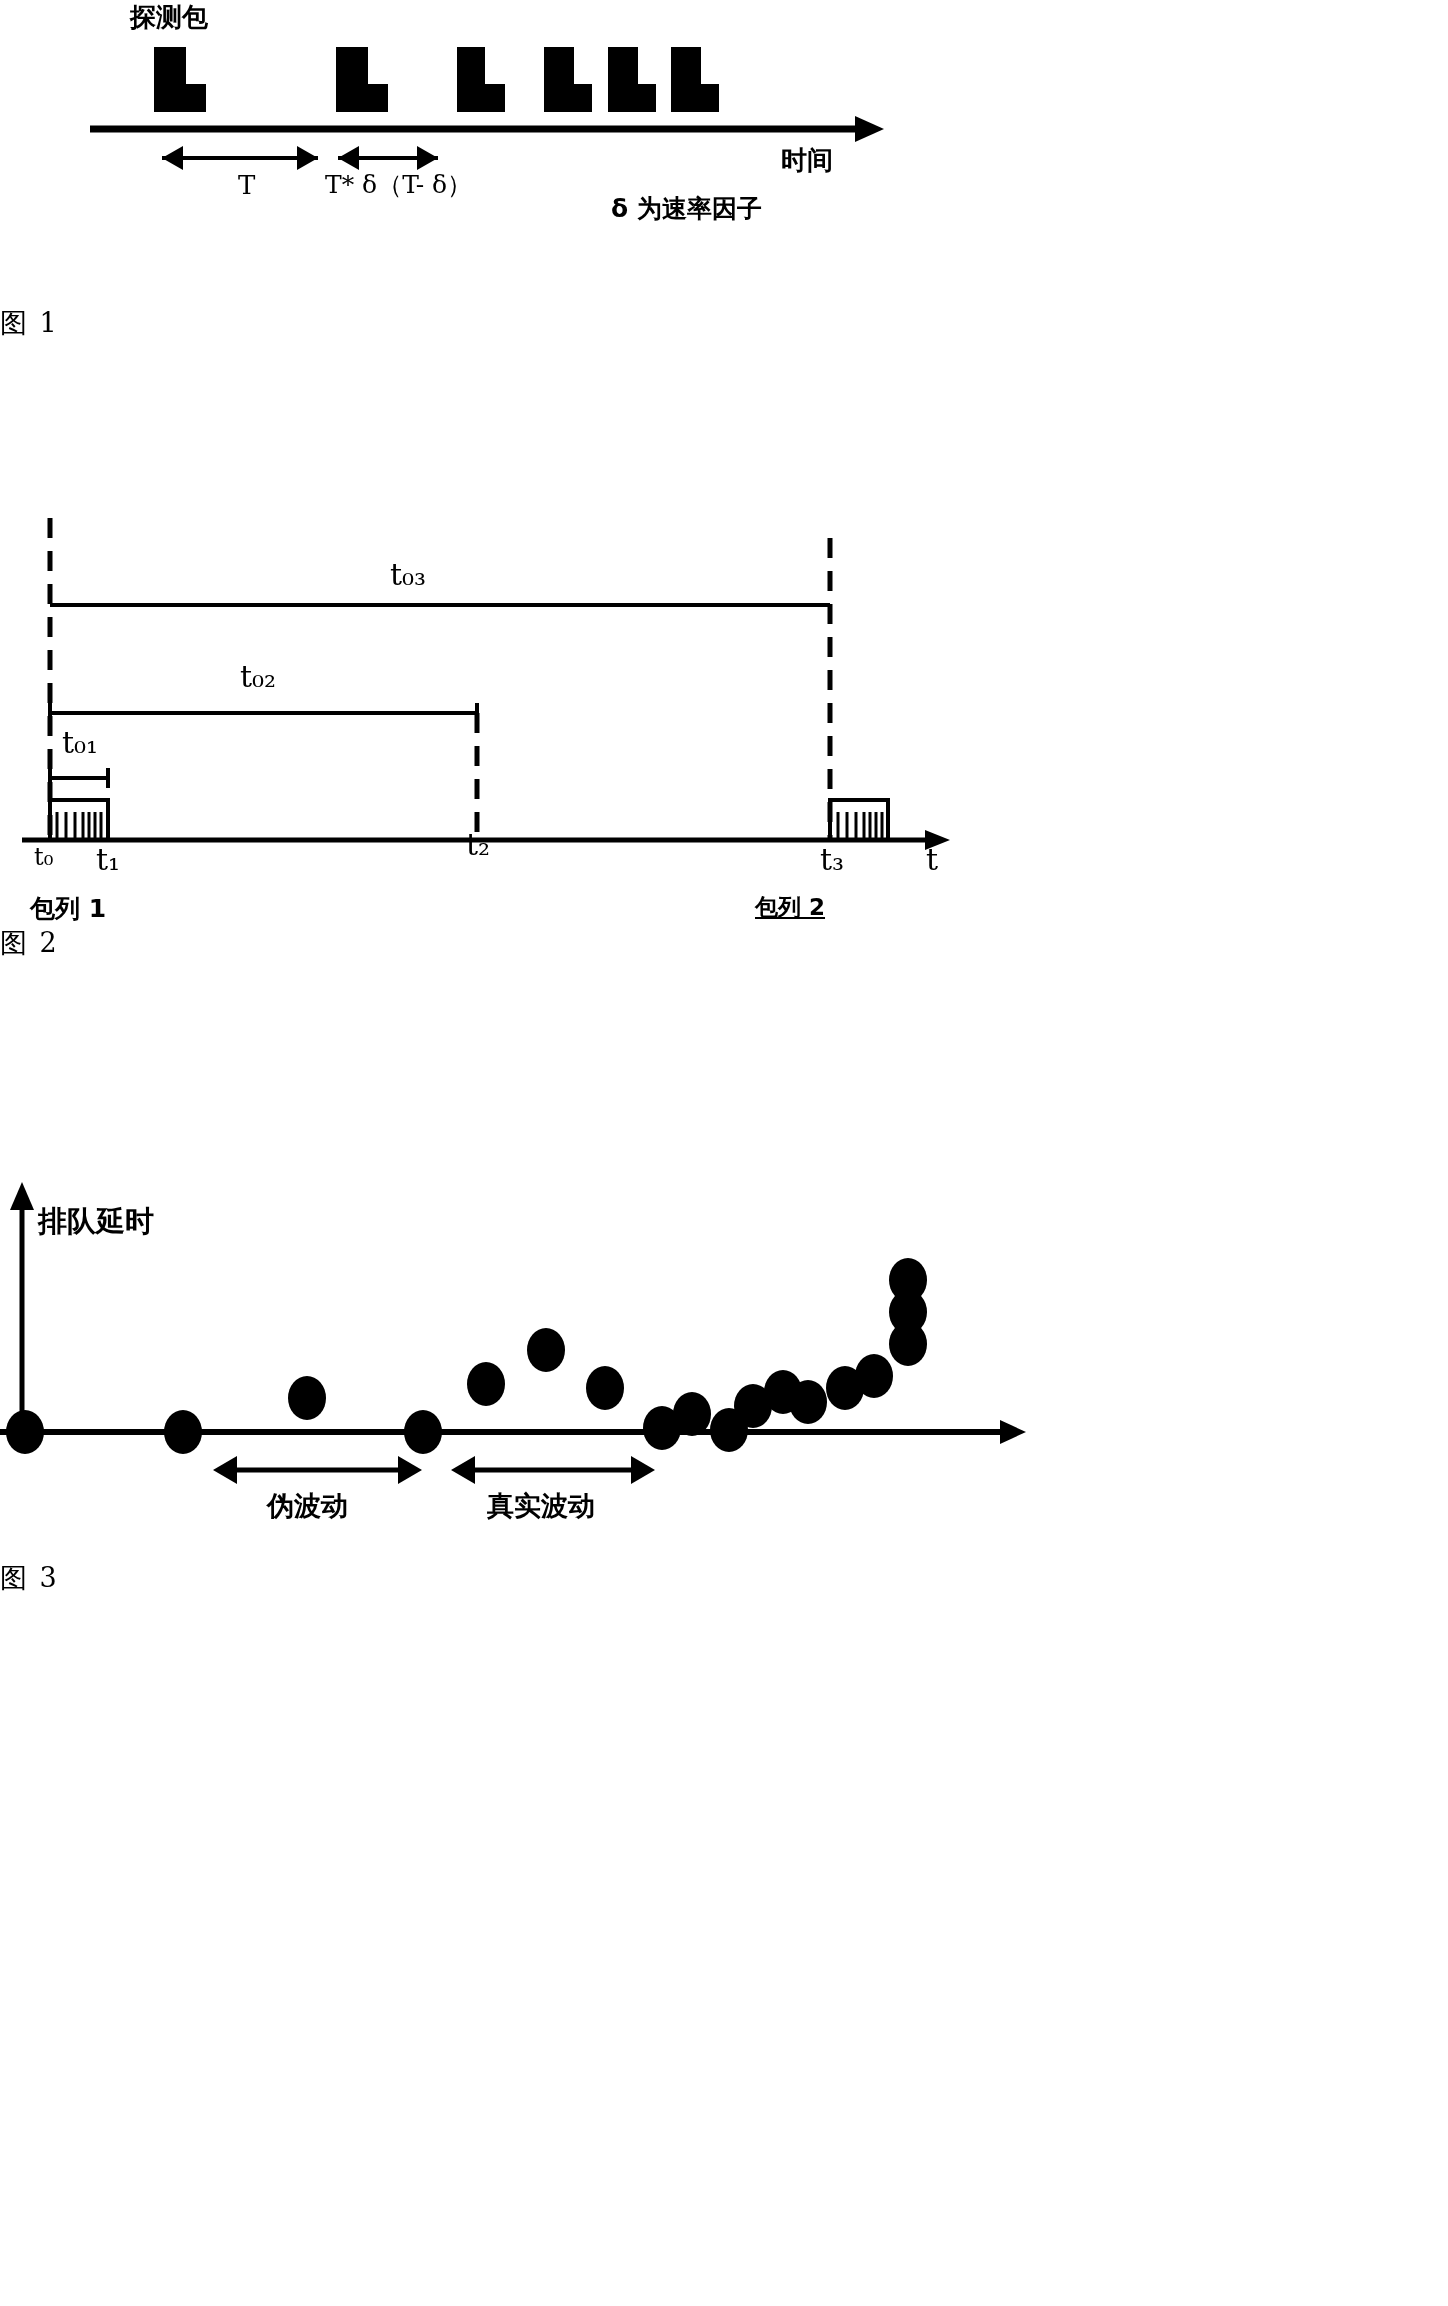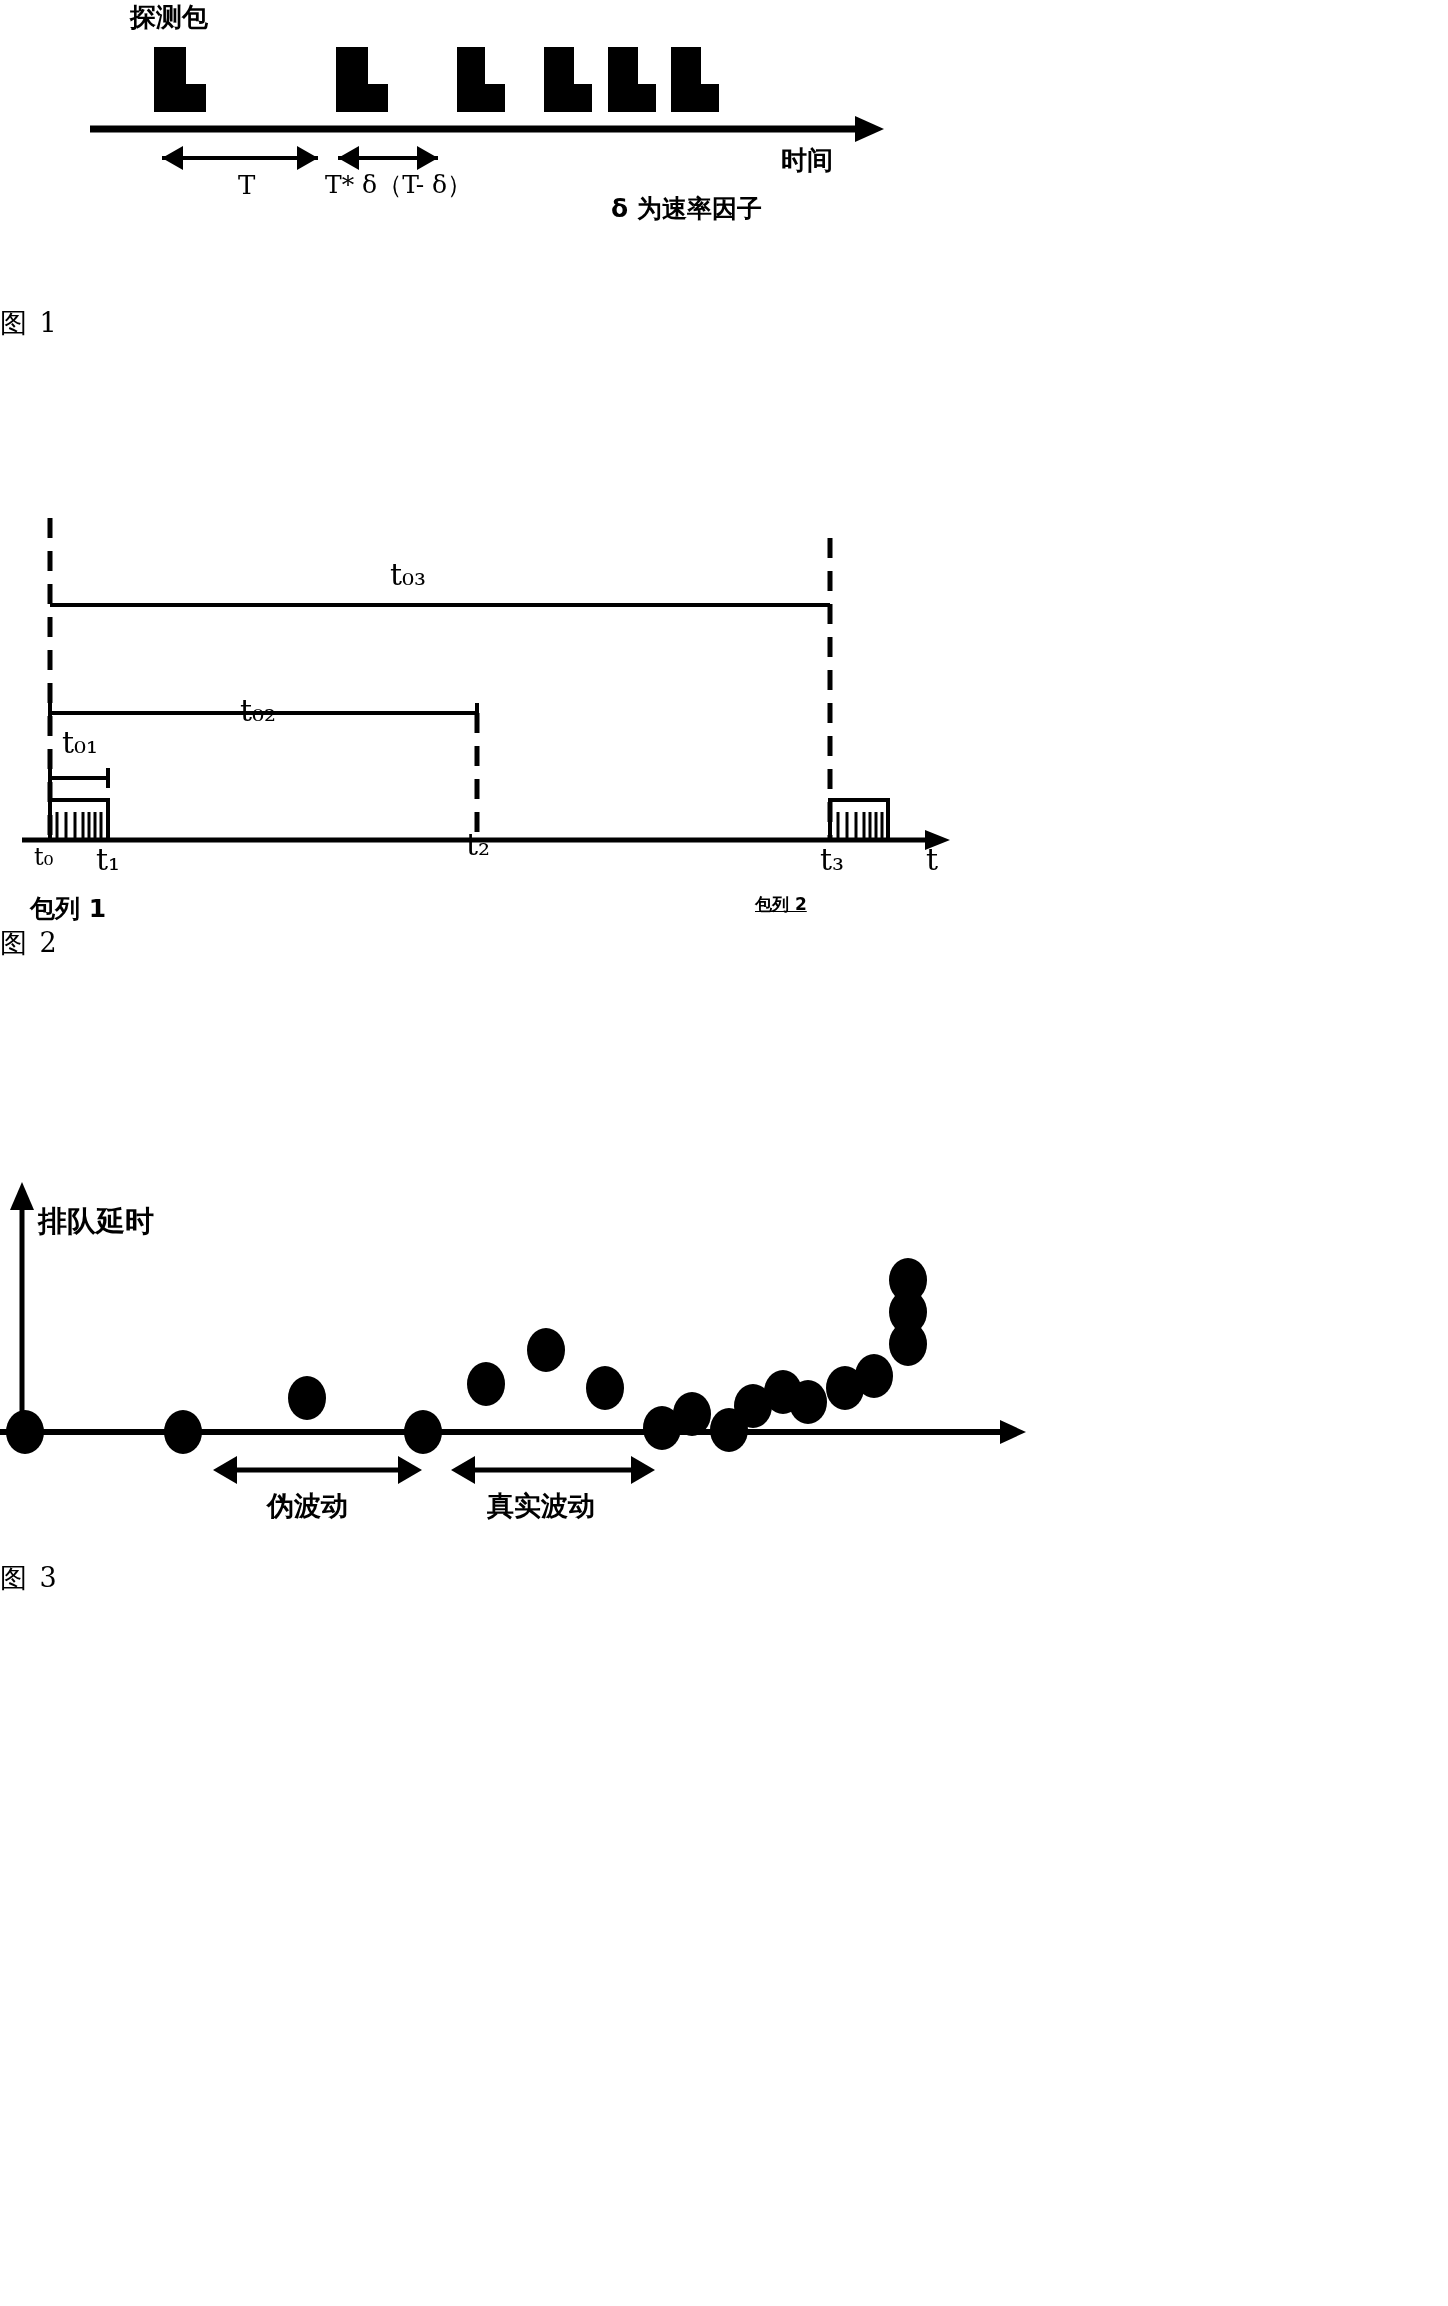--- a/index.html
+++ b/index.html
@@ -154,31 +154,31 @@
       <line x1="882" y1="340" x2="882" y2="312" stroke="#000" stroke-width="3"></line>
     </g>
 
     <g>
       <line x1="22" y1="340" x2="925" y2="340" stroke="#000" stroke-width="5"></line>
       <polygon points="925,330 950,340 925,350" fill="#000"></polygon>
     </g>
   </svg>
 
   <div class="lbl mathsub" style="left:390px; top:60px; font-size:30px;">t₀₃</div>
-  <div class="lbl mathsub" style="left:240px; top:162px; font-size:30px;margin-top:34px;">t₀₂</div>
+  <div class="lbl mathsub" style="left:240px; top:162px; font-size:30px;">t₀₂</div>
   <div class="lbl mathsub" style="left:62px; top:228px; font-size:30px;">t₀₁</div>
 
   <div class="lbl mathsub" style="left:34px; top:345px; font-size:24px;">t₀</div>
   <div class="lbl mathsub" style="left:96px; top:345px; font-size:30px;">t₁</div>
   <div class="lbl mathsub" style="left:466px; top:330px; font-size:30px;">t₂</div>
   <div class="lbl mathsub" style="left:820px; top:345px; font-size:30px;">t₃</div>
   <div class="lbl" style="left:926px; top:345px; font-size:30px;">t</div>
 
   <div class="lbl cn" style="left:30px; top:396px; font-size:25px;">包列 1</div>
-  <div class="lbl cn" style="left:755px; top:396px; font-size:17px;text-decoration:underline;">包列 2</div>
+  <div class="lbl cn" style="left:755px; top:396px; font-size:23px;text-decoration:underline;">包列 2</div>
 
   <div class="cap" style="top:425px;">图 2</div>
 </div>
 
 <div class="fig" style="top:1180px;height:1120px;">
 
   <svg class="svgwrap" width="1448" height="1070" viewBox="0 0 1448 1070" style="position:absolute;left:0;top:0;">
 
     <g>
       <line x1="22" y1="270" x2="22" y2="252" stroke="#000" stroke-width="5"></line>

